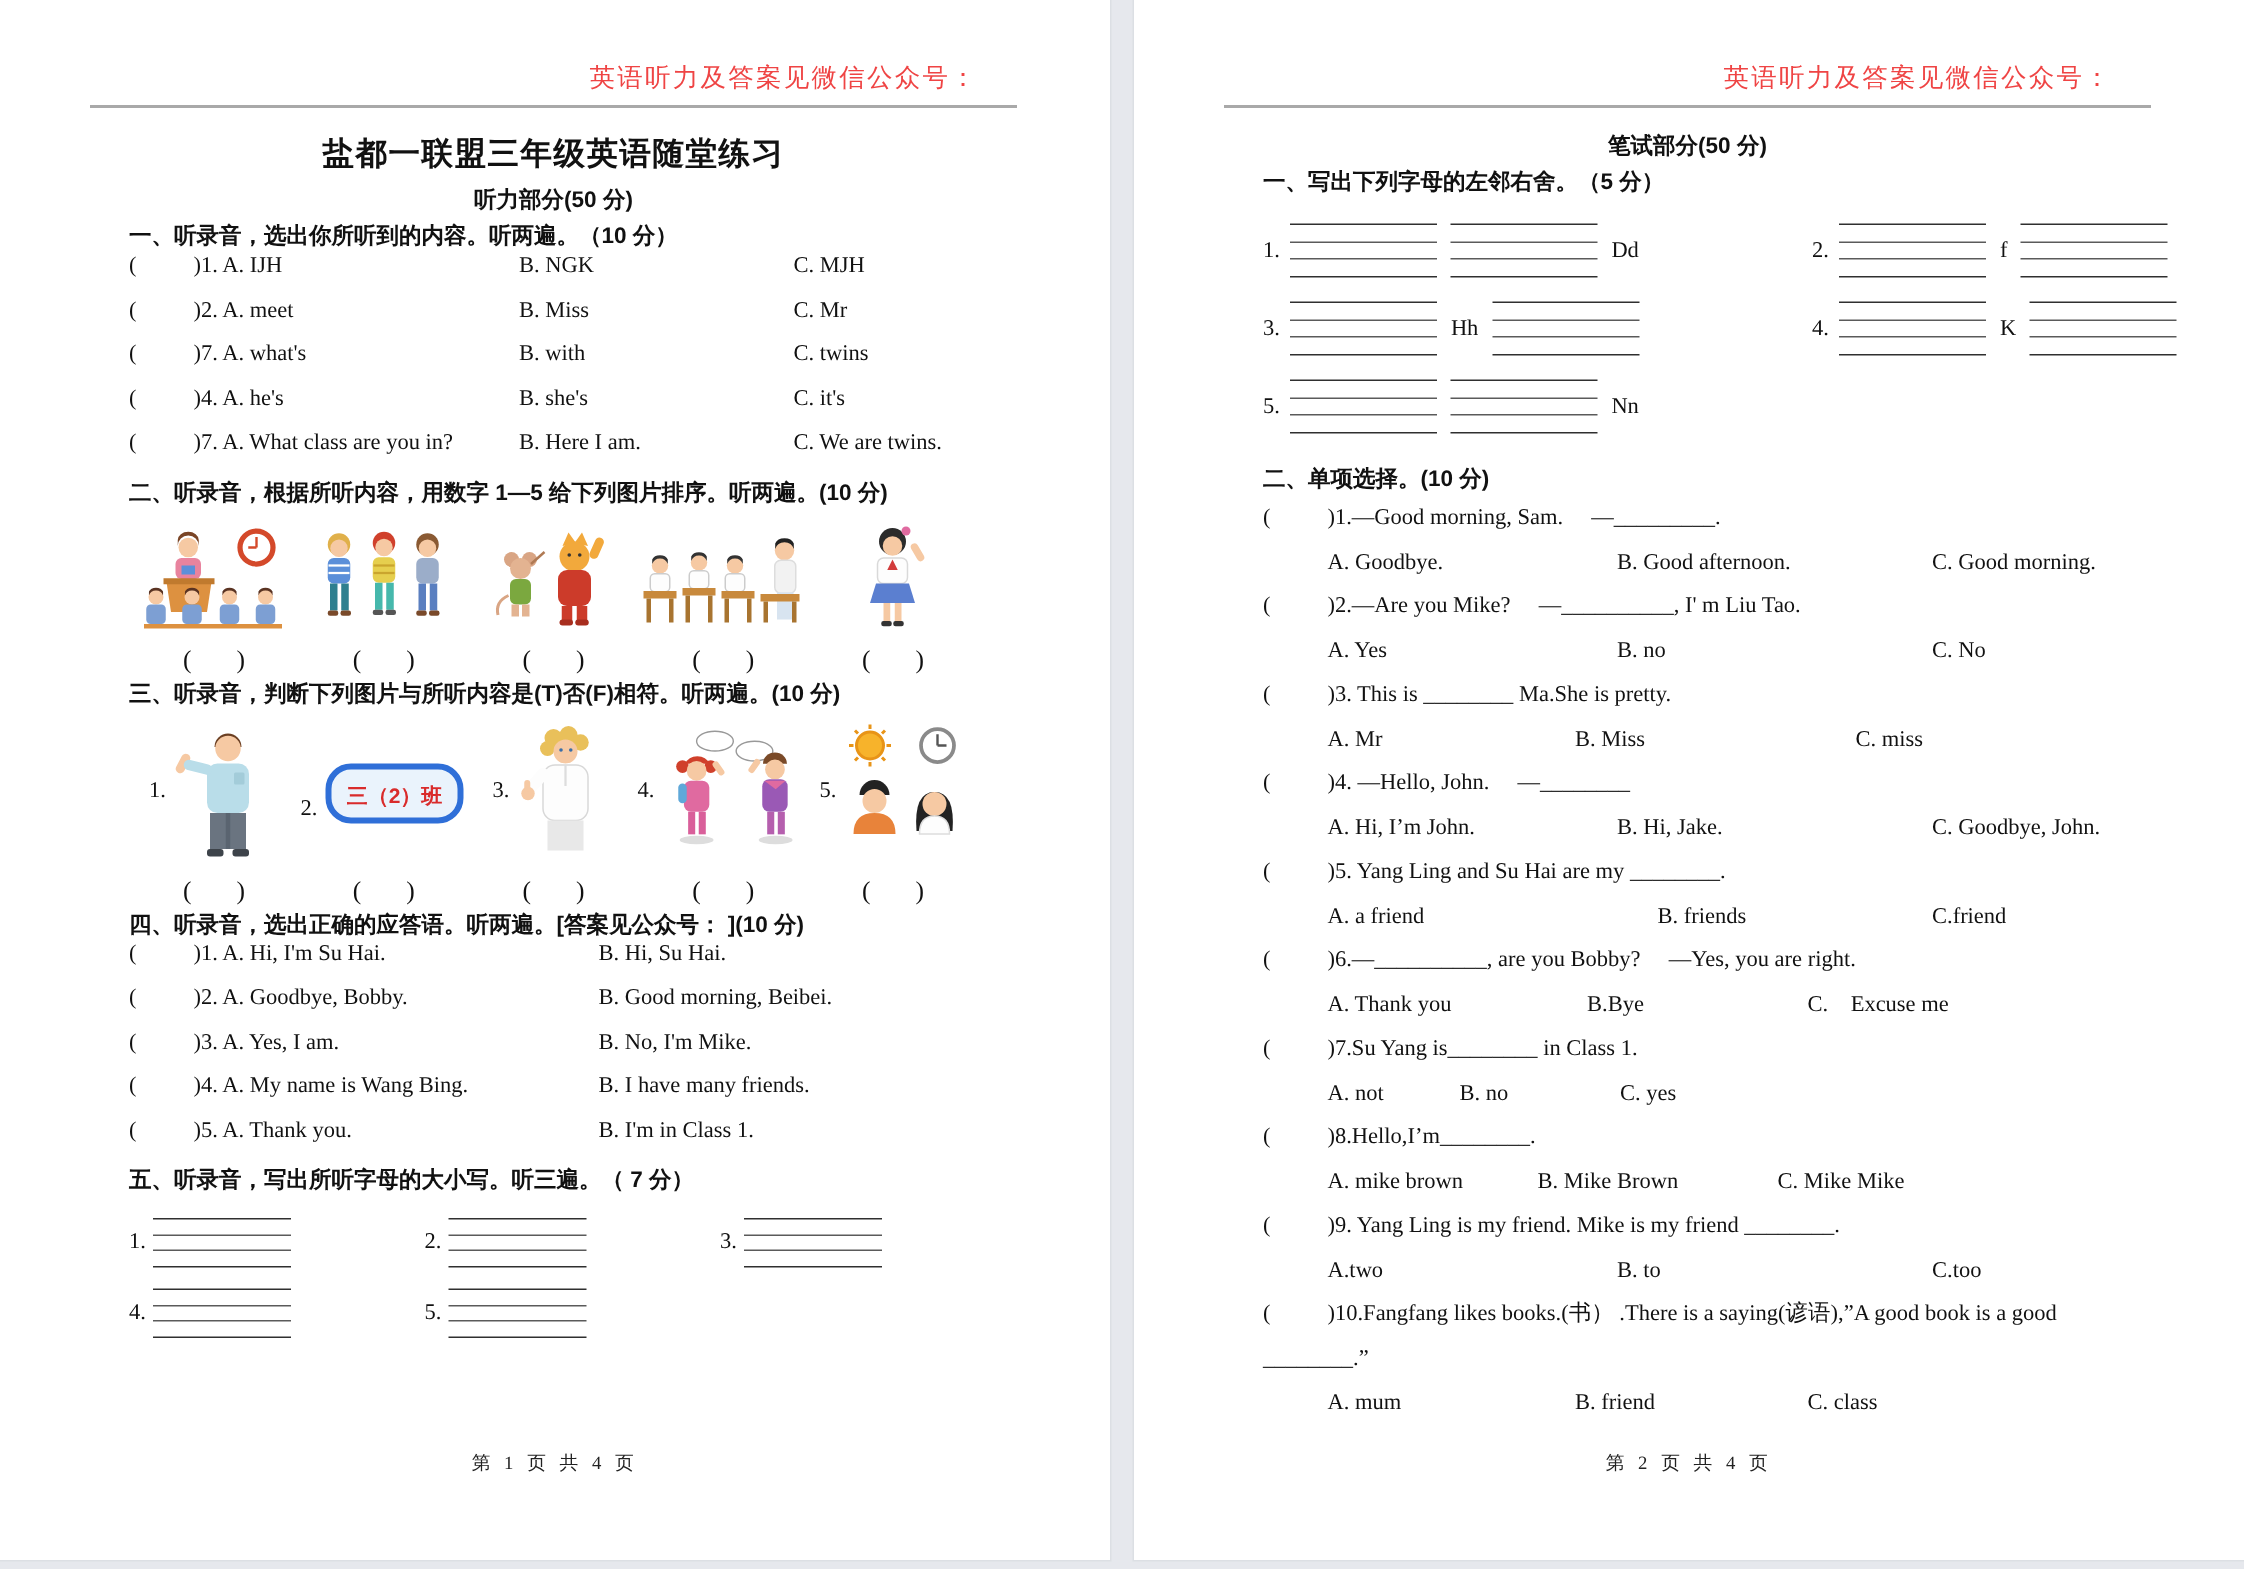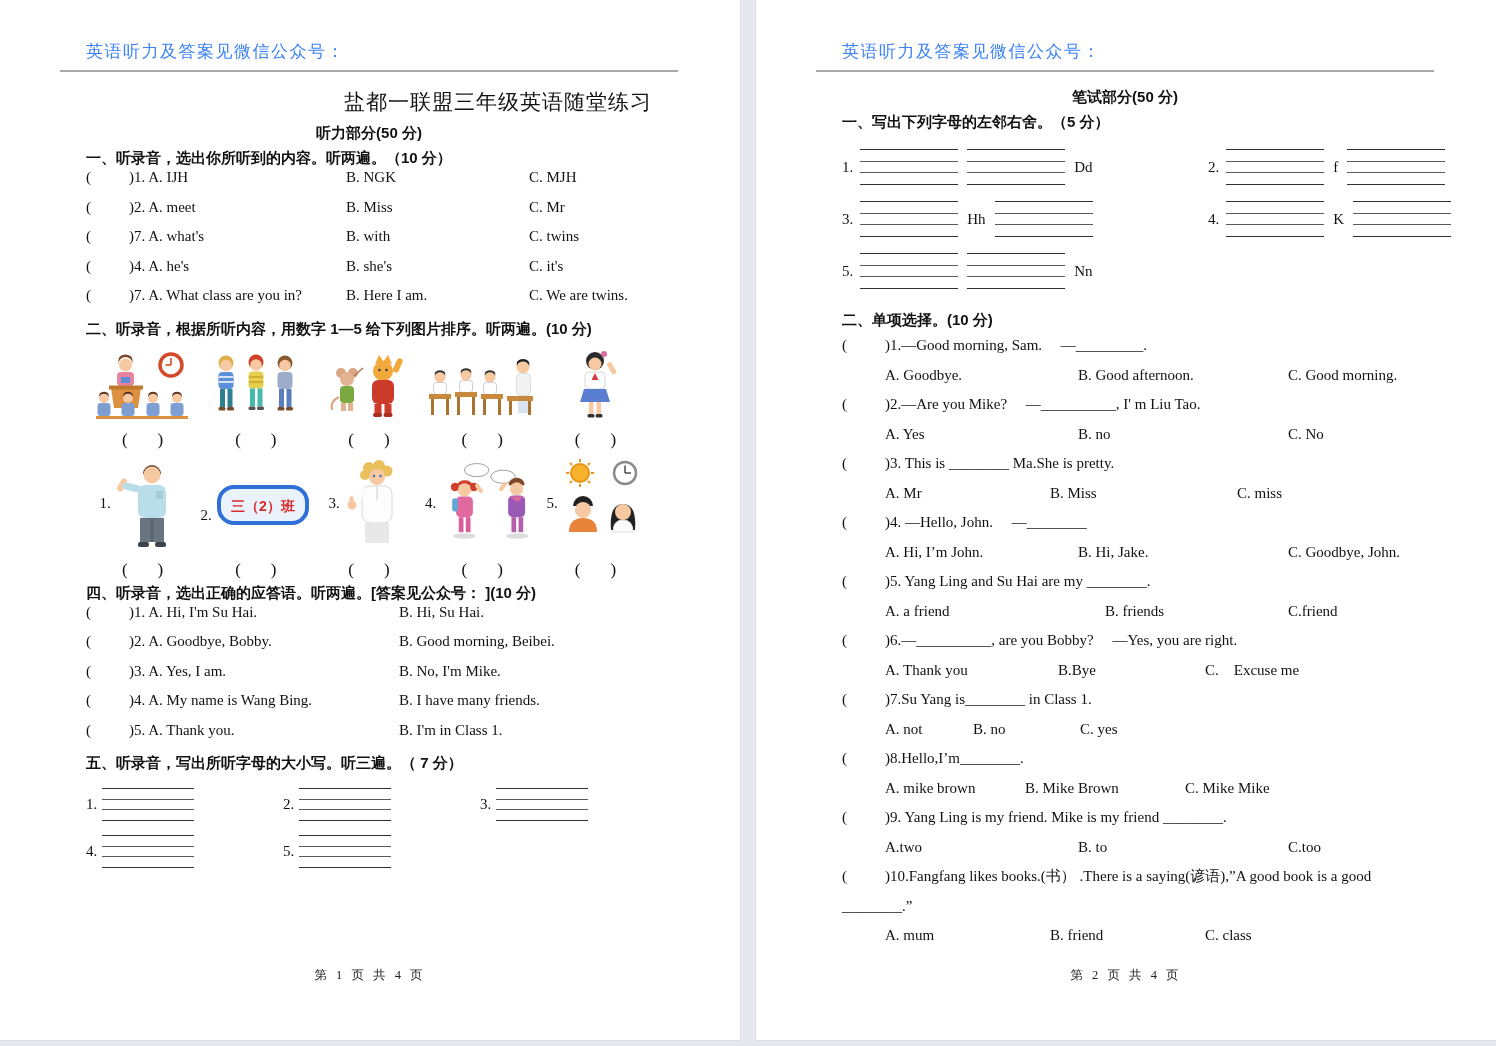--- a/index.html
+++ b/index.html
@@ -4,25 +4,25 @@
 <style>
   * { margin:0; padding:0; box-sizing:border-box; }
   html,body { background:#e6e8ed; }
   .canvas { position:relative; width:1496px; height:1046px; background:#e6e8ed;
             display:flex; gap:16px; }
   .page { width:740px; height:1040px; background:#ffffff; position:relative;
           font-family:"Liberation Serif", serif; color:#111;
           box-shadow:0 0 0 1px #dcdfe4; overflow:hidden; }
   .inner { padding:0 88px 0 86px; }
 
-  .doc-header { margin-top:40px; text-align:left; font-size:17px; color:#3b82f6;
+  .doc-header { margin-top:40px; text-align:right; font-size:17px; color:#ef4444;
                 letter-spacing:1.5px; }
   .header-rule { border-top:2px solid #a9a9a9; margin:7px -26px 0 -26px; }
 
-  .doc-title { margin:16px 0 8px 0; text-align:right; font-size:21px; font-weight:normal;
+  .doc-title { margin:16px 0 8px 0; text-align:center; font-size:21px; font-weight:bold;
                font-family:"Liberation Sans", sans-serif; letter-spacing:1px; }
   .part-title { text-align:center; font-size:15px; font-weight:bold;
                 font-family:"Liberation Sans", sans-serif; margin:6px 0 4px 0; }
 
   .sec-heading { font-family:"Liberation Sans", sans-serif; font-weight:bold;
                  font-size:15px; margin-top:1px; line-height:22px; }
 
   .row { display:flex; align-items:baseline; font-size:15px; height:29.5px; }
   .qp  { width:43px; flex:0 0 43px; }
   .ca3 { width:217px; flex:0 0 217px; }
@@ -253,20 +253,21 @@
         </div>
       </div>
       <div class="paren-row">
         <div class="paren-cell"><span>(</span><span class="pgap"></span><span>)</span></div>
         <div class="paren-cell"><span>(</span><span class="pgap"></span><span>)</span></div>
         <div class="paren-cell"><span>(</span><span class="pgap"></span><span>)</span></div>
         <div class="paren-cell"><span>(</span><span class="pgap"></span><span>)</span></div>
         <div class="paren-cell"><span>(</span><span class="pgap"></span><span>)</span></div>
       </div>
 
+      <div class="sec-heading">三、听录音，判断下列图片与所听内容是(T)否(F)相符。听两遍。(10 分)</div>
       <div class="img-row">
         <div class="img-cell">
           <span class="num-lab">1.</span>
           <svg width="72" height="92" viewBox="0 0 72 92">
             <rect x="5" y="20" width="6" height="14" rx="3" fill="#f6c9a3" transform="rotate(28 8 27)"></rect>
             <path d="M38 7 a9 9 0 0 1 9 9 l-18 0 a9 9 0 0 1 9 -9 z" fill="#6b3f22"></path>
             <circle cx="38" cy="17" r="8.5" fill="#f6c9a3"></circle>
             <rect x="24" y="27" width="28" height="33" rx="7" fill="#b9dde9"></rect>
             <rect x="42" y="33" width="7" height="8" rx="1" fill="#a3ccd9"></rect>
             <path d="M24 31 L12 28" stroke="#b9dde9" stroke-width="7" stroke-linecap="round"></path>

